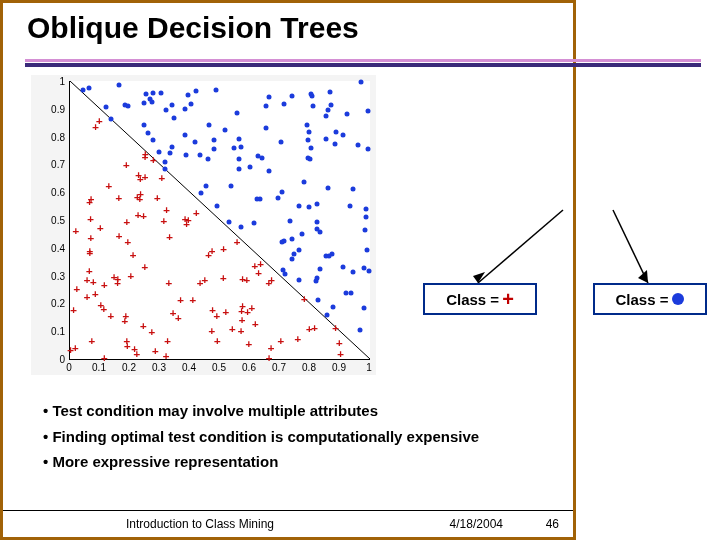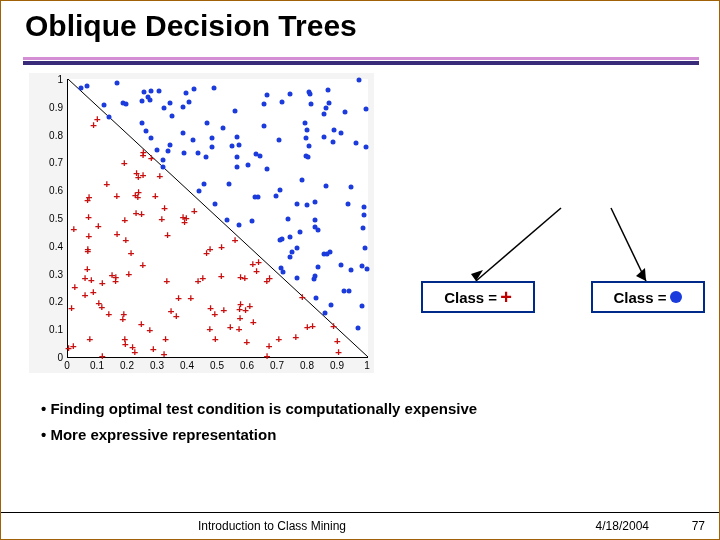--- a/index.html
+++ b/index.html
@@ -6,25 +6,25 @@
     margin: 0;
     padding: 0;
     width: 720px;
     height: 540px;
     font-family: Arial, Helvetica, sans-serif;
     background: #fff;
     overflow: hidden;
     position: relative;
   }
   .slide {
-    width: 720px;
+    width: 576px;
     height: 540px;
     position: relative;
     box-sizing: border-box;
-    border: 1px solid #a16207;
+    border: 3px solid #a16207;
   }
   .title {
     position: absolute;
     top: 8px;
     left: 24px;
     font-family: Verdana, Arial, sans-serif;
     font-size: 30px;
     font-weight: bold;
     color: #000;
   }
@@ -468,23 +468,24 @@
       <span>Class =</span>
       <span class="plus-red">+</span>
     </div>
     <div class="node-leaf leaf-right">
       <span>Class =</span>
       <span class="blue-dot"></span>
     </div>
   </div>
 
   <div class="bullets">
+    <p>• <span>Test condition may involve multiple attributes</span></p>
     <p>• <span>Finding optimal test condition is computationally expensive</span></p>
     <p>• <span>More expressive representation</span></p>
   </div>
 
   <div class="footer">
     <div class="footer-center">Introduction to Class Mining</div>
     <div class="footer-date">4/18/2004</div>
-    <div class="footer-page">77</div>
+    <div class="footer-page">46</div>
   </div>
 
 </div>
 
 </body></html>

